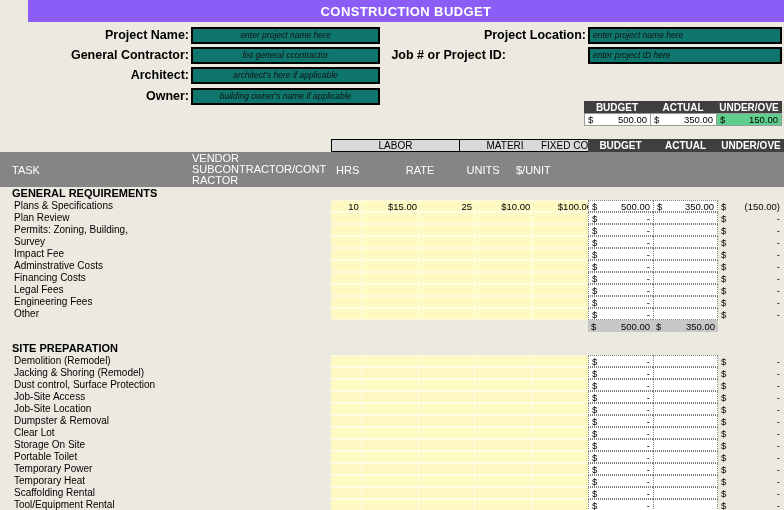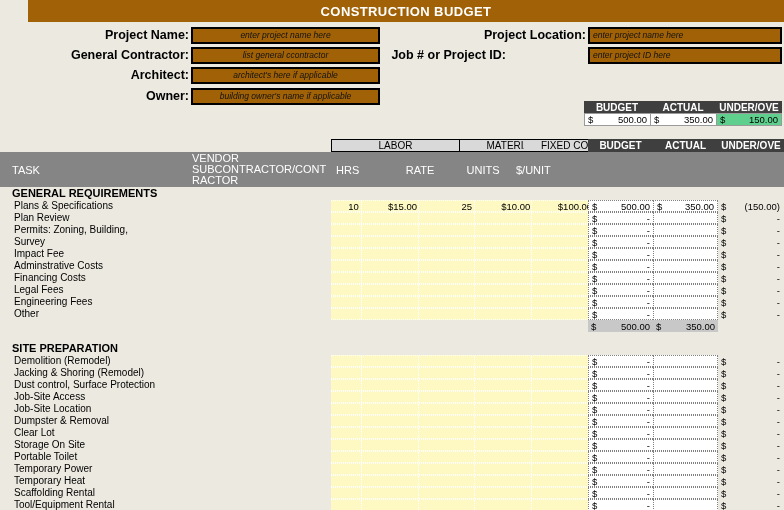--- a/index.html
+++ b/index.html
@@ -13,21 +13,21 @@
   #sheet {
     position: relative;
     width: 784px; height: 510px;
     background: #ece9e0;
   }
 
   
   .titlebar {
     position: absolute; left: 28px; top: 0;
     width: 756px; height: 22px;
-    background: #a16207;
+    background: #8b5cf6;
     color: #ffffff;
     font-weight: bold;
     font-size: 13px;
     letter-spacing: .4px;
     display: flex; align-items: center; justify-content: center;
   }
   .titlebar-gutter {
     position: absolute; left: 0; top: 0;
     width: 28px; height: 22px;
     background: #ece9e0;
@@ -35,21 +35,21 @@
 
   
   .formrow { position: absolute; height: 17px; display: flex; align-items: center; }
   .flabel {
     font-size: 12.5px; font-weight: bold; color: #000;
     text-align: right; white-space: nowrap;
     line-height: 17px;
   }
   .finput {
     border: 2px solid #000;
-    background: #a16207;
+    background: #0f766e;
     height: 17px;
     font-size: 8.5px;
     font-style: italic;
     color: #111;
     display: flex; align-items: center;
     padding: 0 3px;
     line-height: 1;
   }
   .finput.center { justify-content: center; }
   .finput.left { justify-content: flex-start; }

